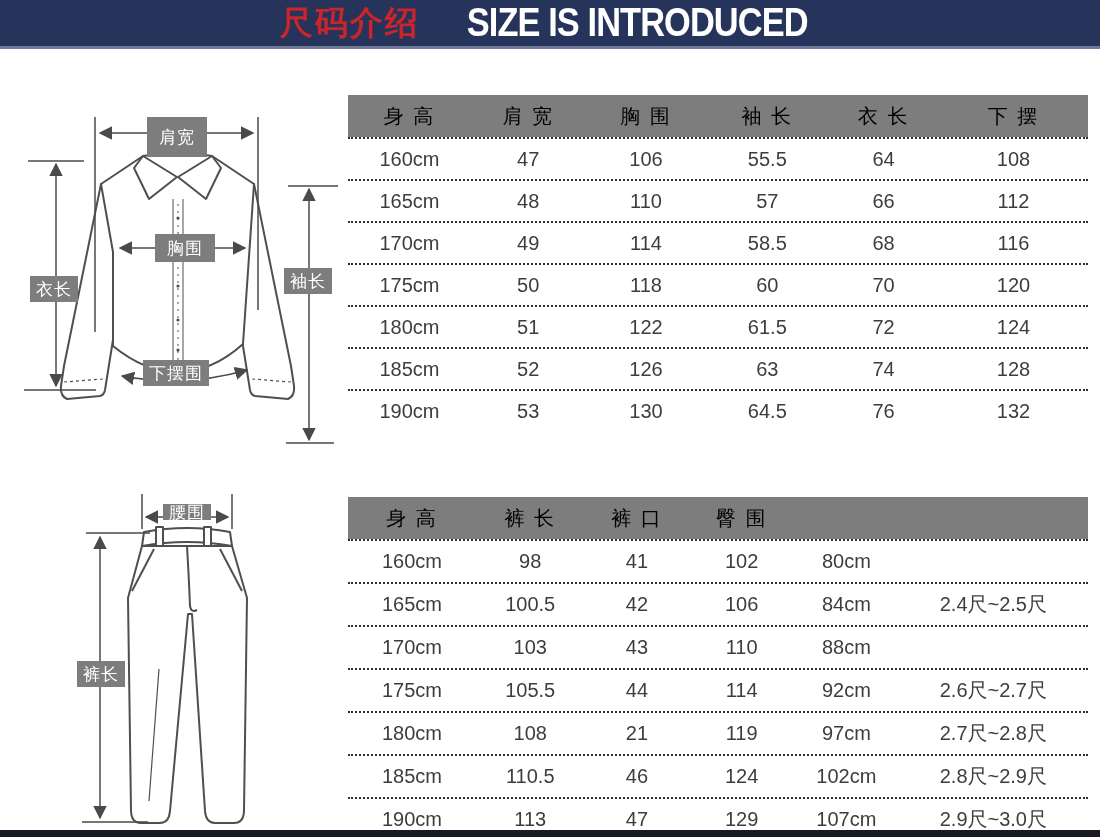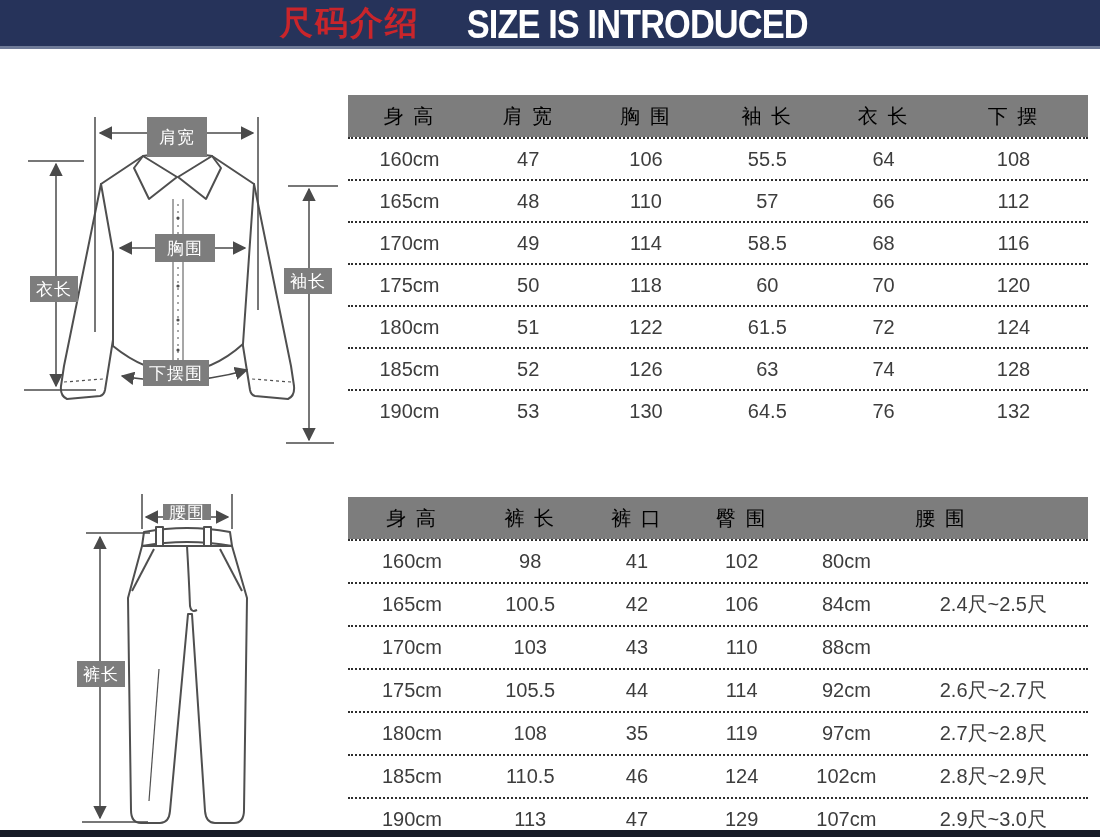--- a/index.html
+++ b/index.html
@@ -1,21 +1,21 @@
 <!DOCTYPE html>
 <html><head>
 <meta charset="utf-8">
 <style>
   html,body{margin:0;padding:0;background:#ffffff;}
   body{font-family:"Liberation Sans","DejaVu Sans",sans-serif;}
   #page{position:relative;width:1100px;height:837px;background:#ffffff;overflow:hidden;}
 
   
   .banner{position:absolute;left:0;top:0;width:1100px;height:46px;background:#26335a;
-          display:flex;align-items:flex-end;justify-content:center;gap:34px;z-index:4;}
+          display:flex;align-items:center;justify-content:center;gap:34px;z-index:4;}
   .banner-cn{color:#c9252b;font-size:33px;font-weight:bold;letter-spacing:2px;}
   .banner-en{color:#ffffff;font-size:37px;font-weight:bold;letter-spacing:-1px;transform:scale(0.93,1.08);}
   .banner-line{position:absolute;left:0;top:46px;width:1100px;height:3px;background:#6f7b98;z-index:4;}
 
   
   #fig{position:absolute;left:0;top:0;z-index:1;}
 
   
   .dlabel{position:absolute;background:#7d7d7d;color:#ffffff;display:flex;align-items:center;
           justify-content:center;font-size:17px;letter-spacing:1px;z-index:3;}
@@ -180,21 +180,20 @@
         </div>
       </div>
   </div>
 
   <div class="sizetable" style="top:497px;">
     <div class="thead pants-grid pants-head">
         <div class="cell">身 高</div>
         <div class="cell">裤 长</div>
         <div class="cell">裤 口</div>
         <div class="cell">臀 围</div>
-        <div class="cell">腰 围</div>
       </div>
     <div class="trows pants-rows">
         <div class="trow">
           <div class="cell">160cm</div>
           <div class="cell">98</div>
           <div class="cell">41</div>
           <div class="cell">102</div>
           <div class="cell">80cm</div>
         </div>
         <div class="trow">
@@ -216,21 +215,21 @@
           <div class="cell">175cm</div>
           <div class="cell">105.5</div>
           <div class="cell">44</div>
           <div class="cell">114</div>
           <div class="cell">92cm</div>
           <div class="cell">2.6尺~2.7尺</div>
         </div>
         <div class="trow">
           <div class="cell">180cm</div>
           <div class="cell">108</div>
-          <div class="cell">35</div>
+          <div class="cell">21</div>
           <div class="cell">119</div>
           <div class="cell">97cm</div>
           <div class="cell">2.7尺~2.8尺</div>
         </div>
         <div class="trow">
           <div class="cell">185cm</div>
           <div class="cell">110.5</div>
           <div class="cell">46</div>
           <div class="cell">124</div>
           <div class="cell">102cm</div>

